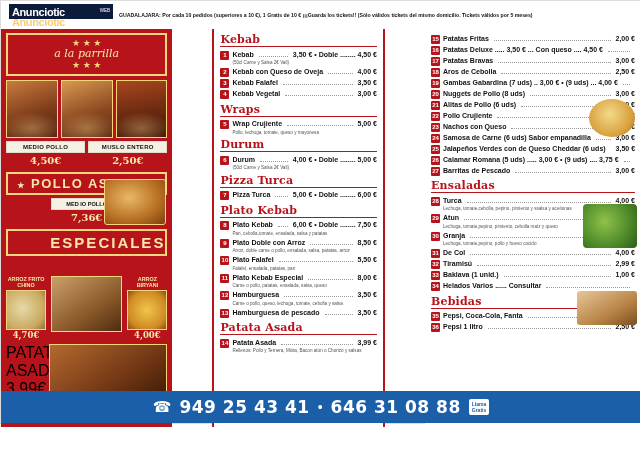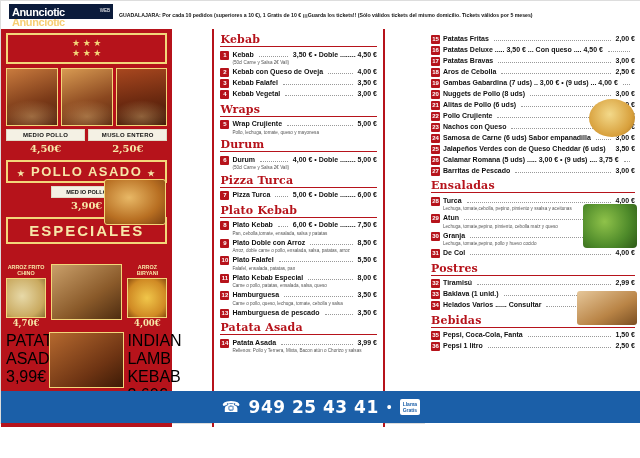--- a/index.html
+++ b/index.html
@@ -108,21 +108,21 @@
   .asado-cell .price { color:#f7e7a8; font-size:10px; font-weight:bold; padding-top:2px;
     font-family: "DejaVu Serif", serif;}
 
   .chicken-photo {
     position:absolute; right:6px; top:150px; width: 62px; height: 46px;
     border:1px solid #f3d77a; border-radius: 3px;
     background: radial-gradient(ellipse at 40% 40%, #e8b866, #b86f22 60%, #7b3f10);
   }
 
   .especiales {
-    border: 2px solid #f3d77a; text-align:center; color:#f7e7a8;
+    border: 2px solid #f3d77a; text-align:right; color:#f7e7a8;
     font-size: 15px; font-weight: bold; letter-spacing: 2px;
     padding: 3px 0; margin: 6px 0 4px 0;
   }
 
   .esp-grid { display:flex; gap:5px;margin-top:20px; }
   .esp-col { width: 40px; text-align:center; }
   .esp-col .lbl { color:#f7e7a8; font-size:5.4px; font-weight:bold; line-height:6px; padding-bottom:2px;}
   .esp-col .price { color:#f7e7a8; font-size:8.5px; font-weight:bold; font-family:"DejaVu Serif", serif;}
   .esp-img { width:100%; height:40px; border:1px solid #f3d77a; }
   .img-rice { background: radial-gradient(circle at 40% 45%, #e7d9a8, #c9a95f 70%, #8a7435); }
@@ -209,20 +209,21 @@
     </div>
     <div class="header-promo">GUADALAJARA: Por cada 10 pedidos (superiores a 10 €), 1 Gratis de 10 € ¡¡¡Guarda los tickets!! (Sólo válidos tickets del mismo domicilio. Tickets válidos por 5 meses)</div>
   </div>
 
   <div class="body">
 
     <div class="left">
 
       <div class="panel-title">
         <div class="stars">★ ★ ★</div>
+        <div class="script">a la parrilla</div>
         <div class="stars">★ ★ ★</div>
       </div>
 
       <div class="photo-row">
         <div class="photo p1"></div>
         <div class="photo p2"></div>
         <div class="photo p3"></div>
       </div>
 
       <div class="label-row">
@@ -238,21 +239,21 @@
 
       <div class="section-head">
         <span class="stars">★</span>
         <span>POLLO ASADO</span>
         <span class="stars">★</span>
       </div>
 
       <div class="asado-row">
         <div class="asado-cell">
           <div class="lbl">MED IO POLLO</div>
-          <div class="price">3,90€</div>
+          <div class="price">7,36€</div>
         </div>
       </div>
       <div class="chicken-photo"></div>
 
       <div class="especiales">
         <span>ESPECIALES</span>
       </div>
 
       <div class="esp-grid">
         <div class="esp-col">
@@ -267,24 +268,20 @@
           <div class="price">4,00€</div>
         </div>
       </div>
 
       <div class="esp-bottom">
         <div class="esp-side">
           <div class="lbl">PATATA ASADA</div>
           <div class="price">3,99€</div>
         </div>
         <div class="esp-big2"></div>
-        <div class="esp-side">
-          <div class="lbl">INDIAN LAMB KEBAB</div>
-          <div class="price">3,60€</div>
-        </div>
       </div>
     </div>
 
     <div class="menu-col center">
 
       <div class="cat-title first">Kebab</div>
       <div class="item">
         <span class="num">1</span>
         <span class="iname">Kebab</span>
         <span class="dots"></span>
@@ -493,21 +490,20 @@
           <span class="iprice">4,90 €</span>
         </div>
       <div class="idesc">Lechuga, tomate,pepino, pollo y huevo cocido</div>
       <div class="item">
           <span class="num">31</span>
           <span class="iname">De Col</span>
           <span class="dots"></span>
           <span class="iprice">4,00 €</span>
         </div>
 
-      <div class="cat-title">Postres</div>
       <div class="item">
           <span class="num">32</span>
           <span class="iname">Tiramisú</span>
           <span class="dots"></span>
           <span class="iprice">2,99 €</span>
         </div>
       <div class="item">
           <span class="num">33</span>
           <span class="iname">Baklava (1 unid.)</span>
           <span class="dots"></span>
@@ -538,19 +534,20 @@
       <div class="food-ph ph-salad"></div>
       <div class="food-ph ph-dessert"></div>
       <div class="food-ph ph-drinks"></div>
     </div>
   </div>
 
   <div class="footer">
     <span class="phone-icon">☎</span>
     <span class="phone-line">949 25 43 41</span>
     <span class="sep">•</span>
+    <span class="phone-line">646 31 08 88</span>
     <span class="footer-badge">
       <span>Llama</span><br>
       <span>Gratis</span>
     </span>
   </div>
 
 </div>
 
 </body></html>

